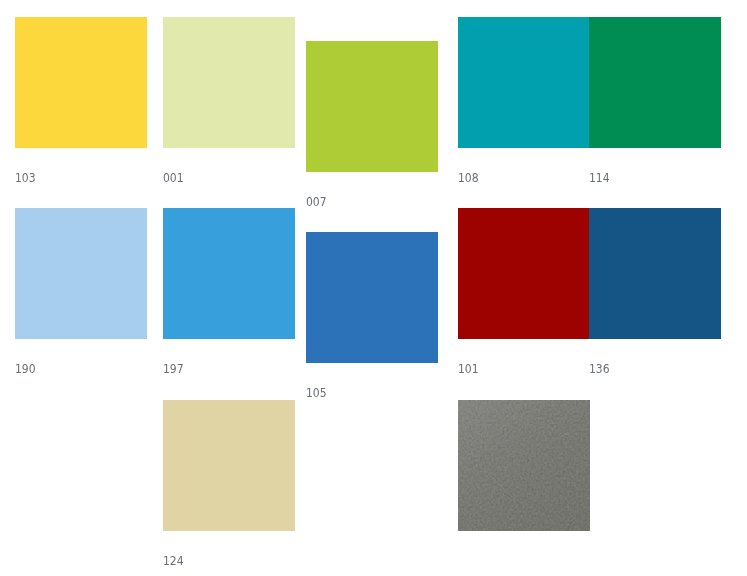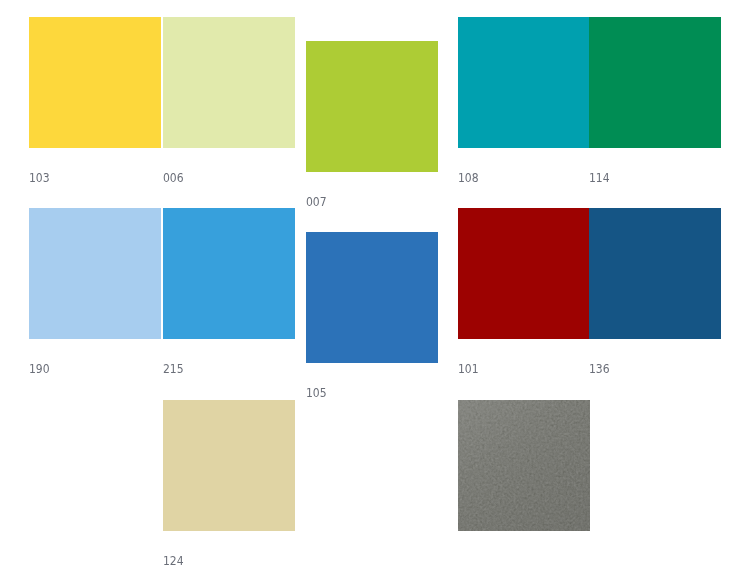--- a/index.html
+++ b/index.html
@@ -19,21 +19,21 @@
     left: 0;
     top: 0;
     width: 747px;
     height: 576px;
   }
   .swatch-cell {
     position: absolute;
     width: 132px;
     height: 172px;
   }
-  .swatch-cell.c0 { left: 29px; text-align: center; }
+  .swatch-cell.c0 { left: 15px; text-align: center; }
   .swatch-cell.c1 { left: 163px; }
   .swatch-cell.c2 { left: 306px; margin-top: 24px; }
   .swatch-cell.c3 { left: 458px; }
   .swatch-cell.c4 { left: 589px; }
   .swatch-cell.r0 { top: 17px; }
   .swatch-cell.r1 { top: 208px; }
   .swatch-cell.r2 { top: 400px; }
 
   .swatch-chip {
     position: absolute;
@@ -108,21 +108,21 @@
 
 <div id="swatch-grid">
 
   <div class="swatch-cell r0 c0">
     <div class="swatch-chip" style="background: rgb(253, 216, 60);"></div>
     <div class="swatch-label">103</div>
   </div>
 
   <div class="swatch-cell r0 c1">
     <div class="swatch-chip" style="background: rgb(225, 234, 172);"></div>
-    <div class="swatch-label">006</div>
+    <div class="swatch-label">001</div>
   </div>
 
   <div class="swatch-cell r0 c2">
     <div class="swatch-chip" style="background: rgb(173, 204, 53);"></div>
     <div class="swatch-label">007</div>
   </div>
 
   <div class="swatch-cell r0 c3">
     <div class="swatch-chip" style="background: rgb(0, 160, 175);"></div>
     <div class="swatch-label">108</div>
@@ -133,21 +133,21 @@
     <div class="swatch-label">114</div>
   </div>
 
   <div class="swatch-cell r1 c0">
     <div class="swatch-chip" style="background: rgb(167, 205, 239);"></div>
     <div class="swatch-label">190</div>
   </div>
 
   <div class="swatch-cell r1 c1">
     <div class="swatch-chip" style="background: rgb(55, 160, 220);"></div>
-    <div class="swatch-label">215</div>
+    <div class="swatch-label">197</div>
   </div>
 
   <div class="swatch-cell r1 c2">
     <div class="swatch-chip" style="background: rgb(44, 114, 184);"></div>
     <div class="swatch-label">105</div>
   </div>
 
   <div class="swatch-cell r1 c3">
     <div class="swatch-chip" style="background: rgb(157, 2, 1);"></div>
     <div class="swatch-label">101</div>

